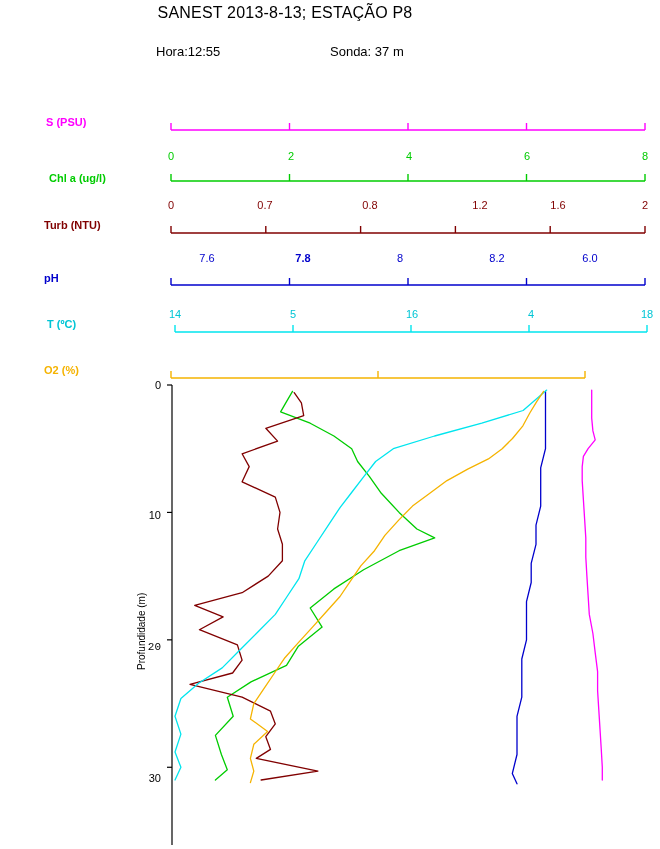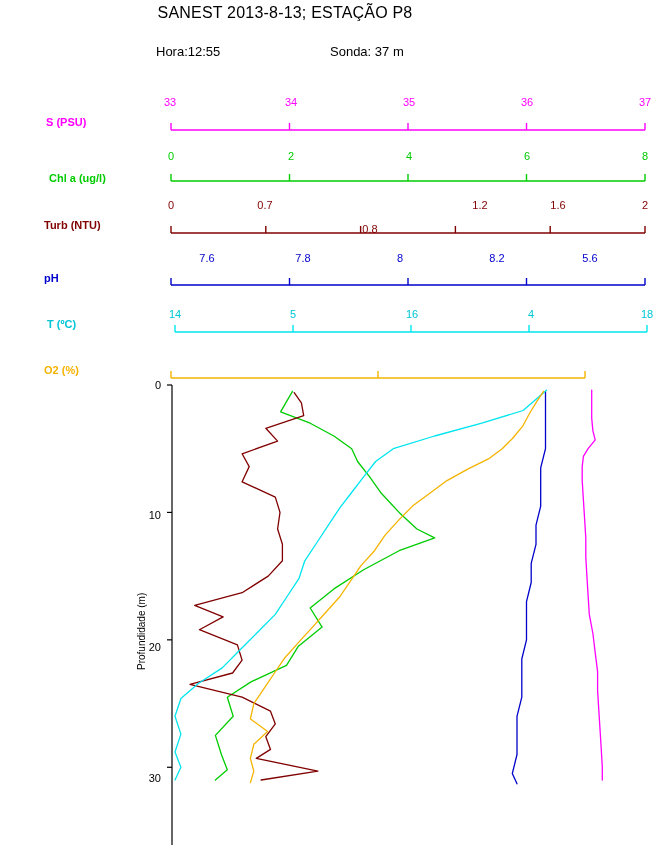--- a/index.html
+++ b/index.html
@@ -30,66 +30,59 @@
   <div class="subline sub-hora">Hora:12:55</div>
   <div class="subline sub-sonda">Sonda: 37 m</div>
 
   <div class="axis-label" style="left:46px;top:116px;color:#ff00ff;">S (PSU)</div>
   <div class="axis-label" style="left:49px;top:172px;color:#00cc00;">Chl a (ug/l)</div>
   <div class="axis-label" style="left:44px;top:219px;color:#800000;">Turb (NTU)</div>
   <div class="axis-label" style="left:44px;top:272px;color:#0000cc;">pH</div>
   <div class="axis-label" style="left:47px;top:318px;color:#00c5d5;">T (ºC)</div>
   <div class="axis-label" style="left:44px;top:364px;color:#f5b301;">O2 (%)</div>
 
-  <div class="axis-ticklabels" style="left:0;top:96px;width:660px;">
-    <span class="tl" style="left:170px;color:#ff00ff;">33</span>
-    <span class="tl" style="left:291px;color:#ff00ff;">34</span>
-    <span class="tl" style="left:409px;color:#ff00ff;">35</span>
-    <span class="tl" style="left:527px;color:#ff00ff;">36</span>
-    <span class="tl" style="left:645px;color:#ff00ff;">37</span>
-  </div>
 
   <div class="axis-ticklabels" style="left:0;top:150px;width:660px;">
     <span class="tl" style="left:171px;color:#00cc00;">0</span>
     <span class="tl" style="left:291px;color:#00cc00;">2</span>
     <span class="tl" style="left:409px;color:#00cc00;">4</span>
     <span class="tl" style="left:527px;color:#00cc00;">6</span>
     <span class="tl" style="left:645px;color:#00cc00;">8</span>
   </div>
 
   <div class="axis-ticklabels" style="left:0;top:199px;width:660px;">
     <span class="tl" style="left:171px;color:#800000;">0</span>
     <span class="tl" style="left:265px;color:#800000;">0.7</span>
-    <span class="tl" style="left:370px;color:#800000;margin-top:24px;">0.8</span>
+    <span class="tl" style="left:370px;color:#800000;">0.8</span>
     <span class="tl" style="left:480px;color:#800000;">1.2</span>
     <span class="tl" style="left:558px;color:#800000;">1.6</span>
     <span class="tl" style="left:645px;color:#800000;">2</span>
   </div>
 
   <div class="axis-ticklabels" style="left:0;top:252px;width:660px;text-align:right;">
     <span class="tl" style="left:207px;color:#0000cc;">7.6</span>
-    <span class="tl" style="left:303px;color:#0000cc;">7.8</span>
+    <span class="tl" style="left:303px;color:#0000cc;font-weight:bold;">7.8</span>
     <span class="tl" style="left:400px;color:#0000cc;">8</span>
     <span class="tl" style="left:497px;color:#0000cc;">8.2</span>
-    <span class="tl" style="left:590px;color:#0000cc;">5.6</span>
+    <span class="tl" style="left:590px;color:#0000cc;">6.0</span>
   </div>
 
   <div class="axis-ticklabels" style="left:0;top:308px;width:544px;">
     <span class="tl" style="left:175px;color:#00c5d5;">14</span>
     <span class="tl" style="left:293px;color:#00c5d5;">5</span>
     <span class="tl" style="left:412px;color:#00c5d5;">16</span>
     <span class="tl" style="left:531px;color:#00c5d5;">4</span>
     <span class="tl" style="left:647px;color:#00c5d5;">18</span>
   </div>
 
 
   <div class="ylabel" style="left:136px;top:670px;">Profundidade (m)</div>
   <div class="ytick" style="left:131px;top:379px;">0</div>
   <div class="ytick" style="left:131px;top:509px;">10</div>
-  <div class="ytick" style="left:131px;top:641px;">20</div>
+  <div class="ytick" style="left:131px;top:641px;font-family:Liberation Mono, monospace;">20</div>
   <div class="ytick" style="left:131px;top:772px;">30</div>
 
   <svg id="plot" width="660" height="849">
       <g>
         <line x1="171" y1="130" x2="645" y2="130" stroke="#ff00ff" stroke-width="1.4"></line>
         <line x1="171" y1="123" x2="171" y2="130" stroke="#ff00ff" stroke-width="1.4"></line>
         <line x1="289.5" y1="123" x2="289.5" y2="130" stroke="#ff00ff" stroke-width="1.4"></line>
         <line x1="408" y1="123" x2="408" y2="130" stroke="#ff00ff" stroke-width="1.4"></line>
         <line x1="526.5" y1="123" x2="526.5" y2="130" stroke="#ff00ff" stroke-width="1.4"></line>
         <line x1="645" y1="123" x2="645" y2="130" stroke="#ff00ff" stroke-width="1.4"></line>

